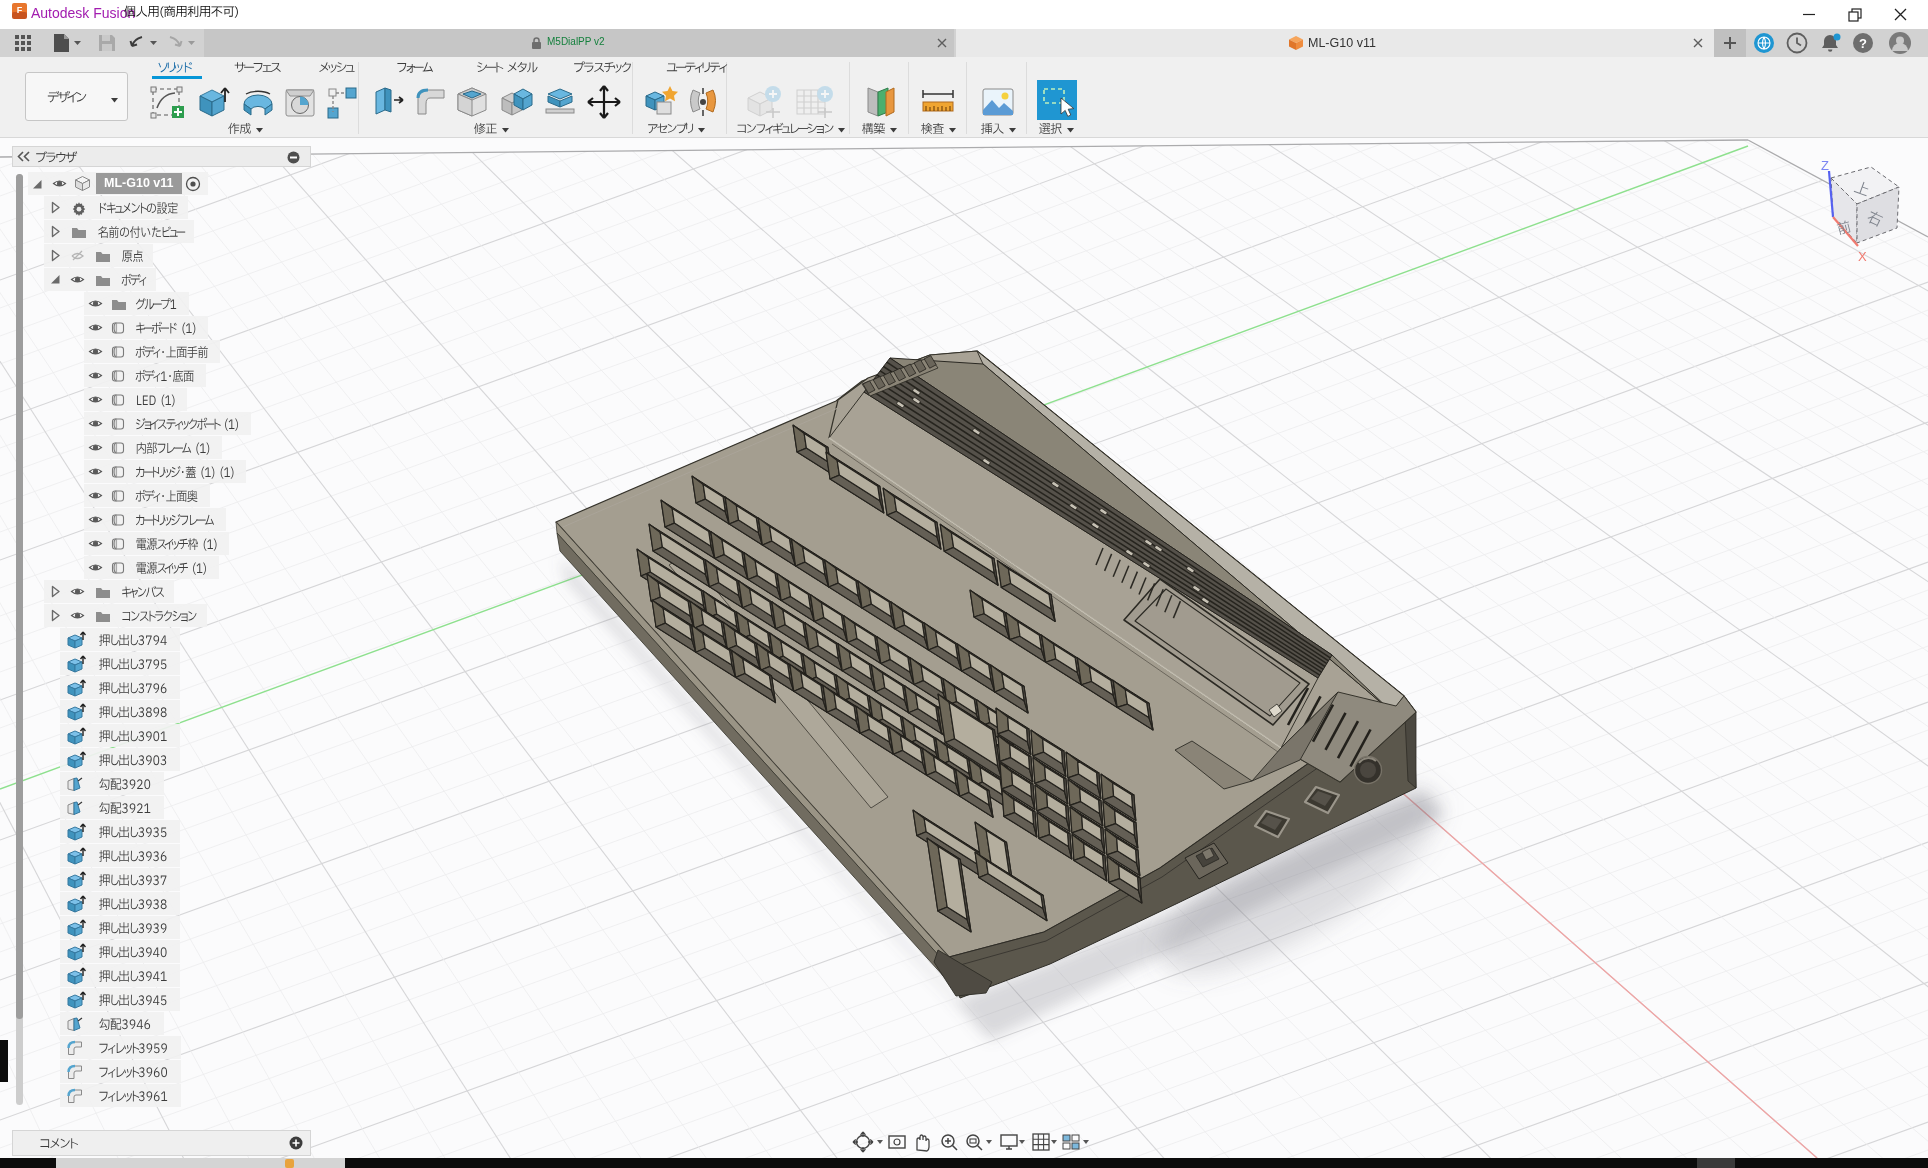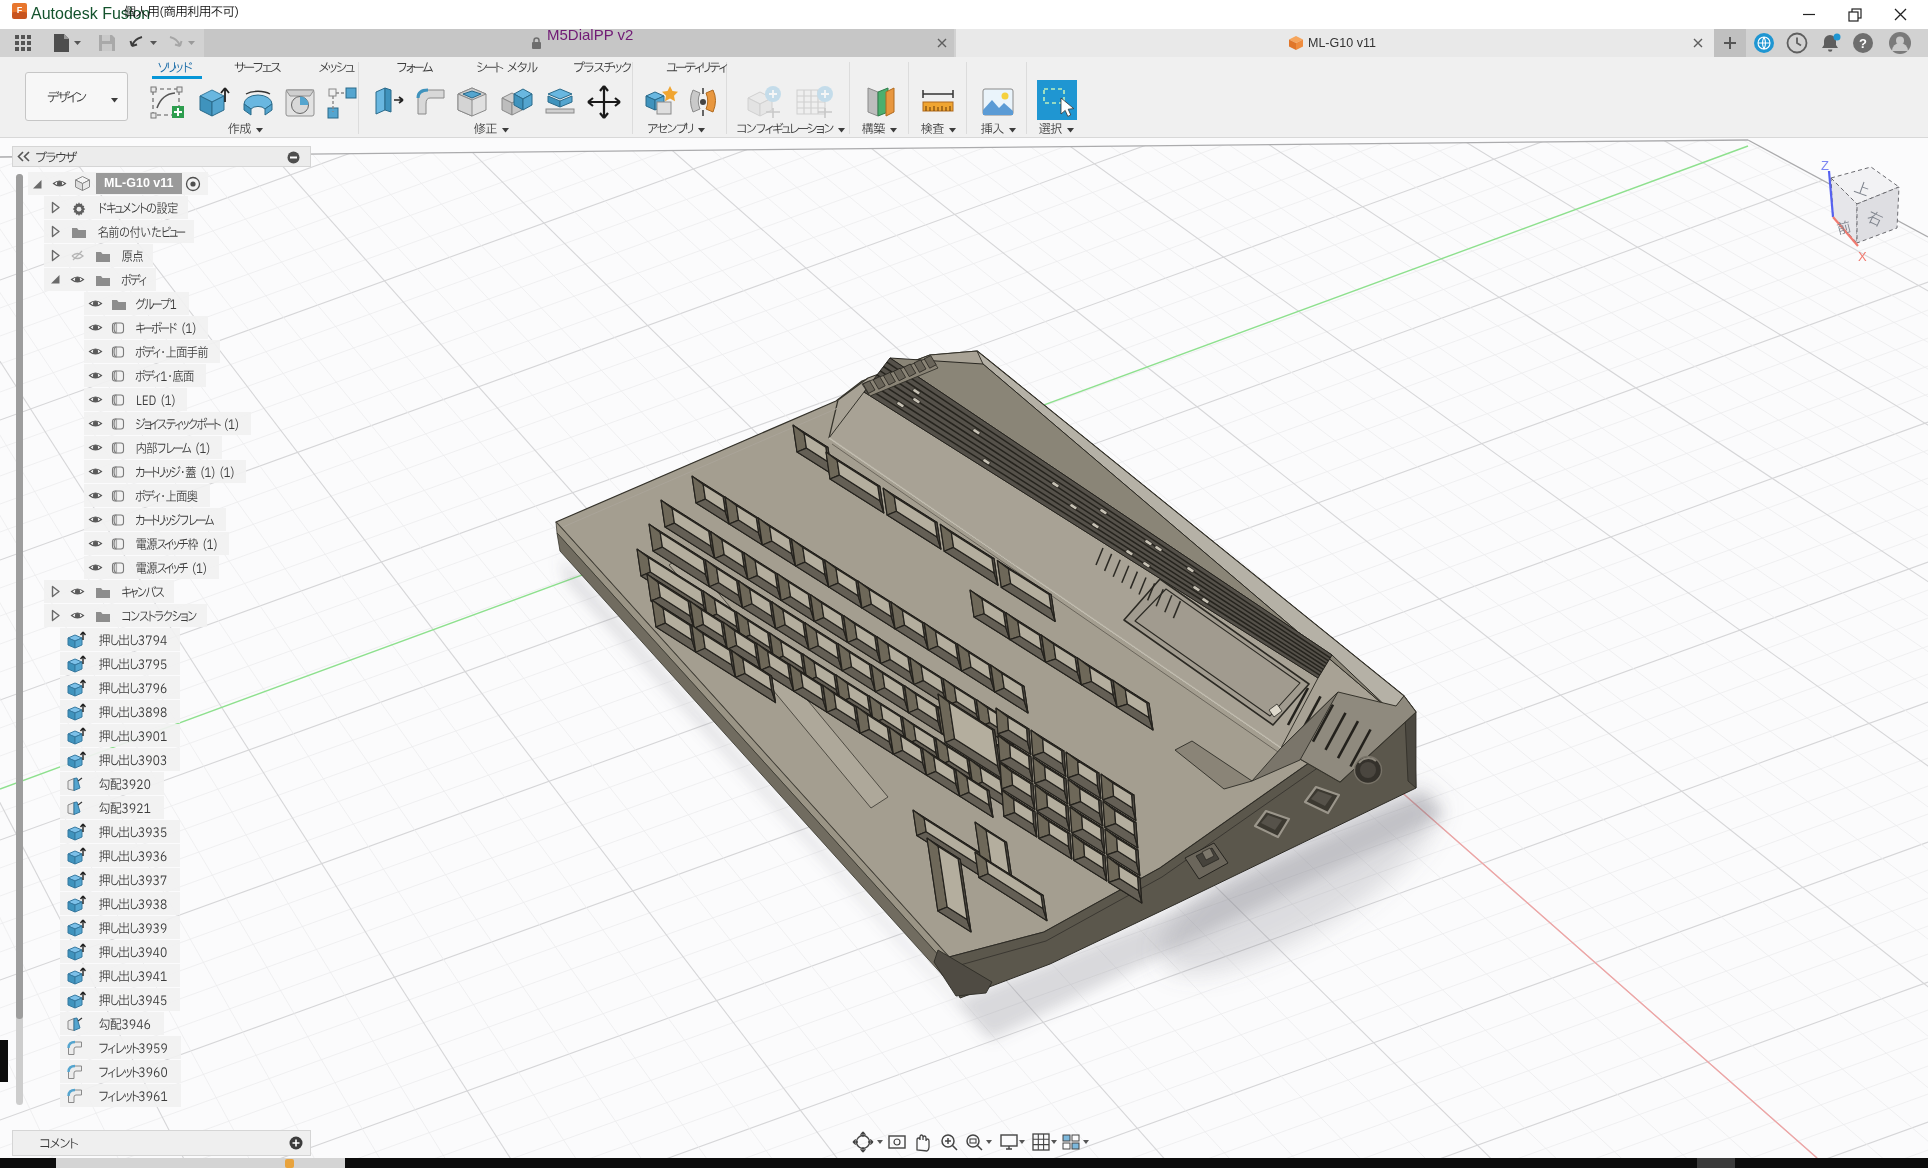--- a/index.html
+++ b/index.html
@@ -7,21 +7,21 @@
 .rowbg{position:absolute;height:23px;background:rgba(241,241,241,0.92)}
 </style></head><body>
 <div class="abs" style="left:0;top:0;width:1928px;height:29px;background:#fff"></div>
 <div class="abs" style="left:0;top:29px;width:1928px;height:28px;background:#d2d2d2"></div>
 <div class="abs" style="left:0;top:57px;width:1928px;height:81px;background:#f0f0f0;border-bottom:1px solid #d8d8d8"></div>
 <svg class="abs" style="left:12px;top:3px" width="15" height="16" viewBox="0 0 15 16">
     <rect x="0" y="0" width="15" height="12" rx="2" fill="#e8762d"></rect>
     <rect x="0" y="9" width="15" height="7" rx="2" fill="#c8541f"></rect>
     <text x="7.5" y="9.5" font-size="9" font-weight="bold" fill="#fff" text-anchor="middle" font-family="Liberation Sans">F</text>
   </svg>
-<div class="abs" style="left:31px;top:5px;font-size:16px;color:#14532d">Autodesk Fusion</div>
+<div class="abs" style="left:31px;top:5px;font-size:14px;color:#a21caf">Autodesk Fusion</div>
 <svg class="abs" style="left:1795px;top:0" width="133" height="29" viewBox="0 0 133 29">
     <path d="M8 14.5 h12" stroke="#222" stroke-width="1.2"></path>
     <rect x="57" y="9" width="9" height="9" fill="none" stroke="#222" stroke-width="1.2"></rect>
     <rect x="54" y="12" width="9" height="9" fill="#fff" stroke="#222" stroke-width="1.2"></rect>
     <path d="M100 9 l11 11 M111 9 l-11 11" stroke="#222" stroke-width="1.3"></path>
   </svg>
 <svg style="position:absolute;left:14px;top:34px" width="22" height="18" viewBox="0 0 22 18">
     <g fill="#555">
       <rect x="1" y="1" width="4" height="4"></rect>
       <rect x="7" y="1" width="4" height="4"></rect>
@@ -50,21 +50,21 @@
   </svg>
 <svg style="position:absolute;left:166px;top:33px" width="32" height="20" viewBox="0 0 32 20">
     <path d="M4 4 Q12 6 14 13 M14 13 l1.5 -5 M14 13 l-5 -1.5" stroke="#a6a6a6" stroke-width="2" fill="none"></path>
     <path d="M22 8 h7 l-3.5 4 z" fill="#9a9a9a"></path>
   </svg>
 <div class="abs" style="left:204px;top:29px;width:750px;height:28px;background:#c6c6c6"></div>
 <svg style="position:absolute;left:530px;top:36px" width="13" height="15" viewBox="0 0 13 15">
     <rect x="2" y="6" width="9" height="7" rx="1" fill="#6e6e6e"></rect>
     <path d="M4 6 V4.5 a2.5 2.5 0 0 1 5 0 V6" fill="none" stroke="#6e6e6e" stroke-width="1.5"></path>
   </svg>
-<div class="abs" style="left:547px;top:26px;font-size:15px;color:#701a75">M5DialPP v2</div>
+<div class="abs" style="left:547px;top:36px;font-size:10px;color:#15803d">M5DialPP v2</div>
 <svg style="position:absolute;left:935px;top:36px" width="14" height="14" viewBox="0 0 14 14">
     <path d="M3 3 l8 8 M11 3 l-8 8" stroke="#5e5e5e" stroke-width="1.4"></path>
   </svg>
 <div class="abs" style="left:956px;top:29px;width:758px;height:28px;background:#e9e9e9"></div>
 <svg style="position:absolute;left:1288px;top:35px" width="16" height="16" viewBox="0 0 16 16">
     <polygon points="8,1 15,4.5 8,8 1,4.5" fill="#f6a55c"></polygon>
     <polygon points="1,4.5 8,8 8,15 1,11.5" fill="#e0762a"></polygon>
     <polygon points="15,4.5 8,8 8,15 15,11.5" fill="#ef8c3e"></polygon>
   </svg>
 <div class="abs" style="left:1308px;top:36px;font-size:12.5px;color:#333">ML-G10 v11</div>

